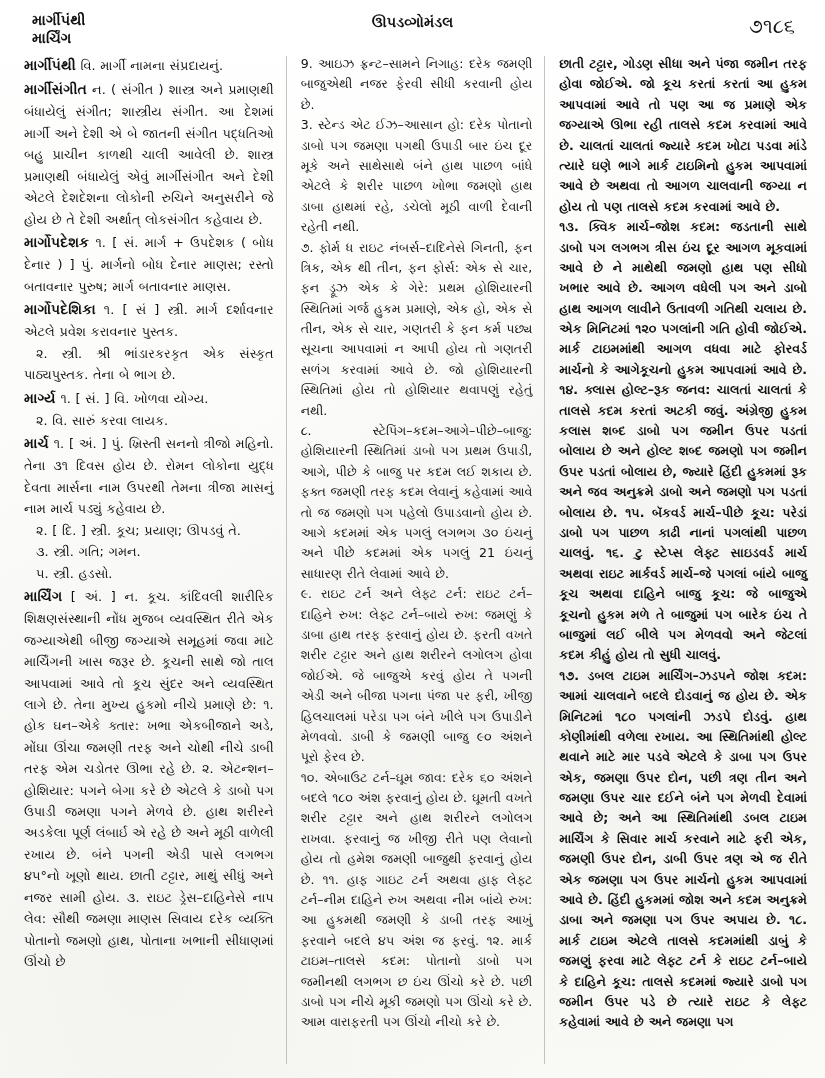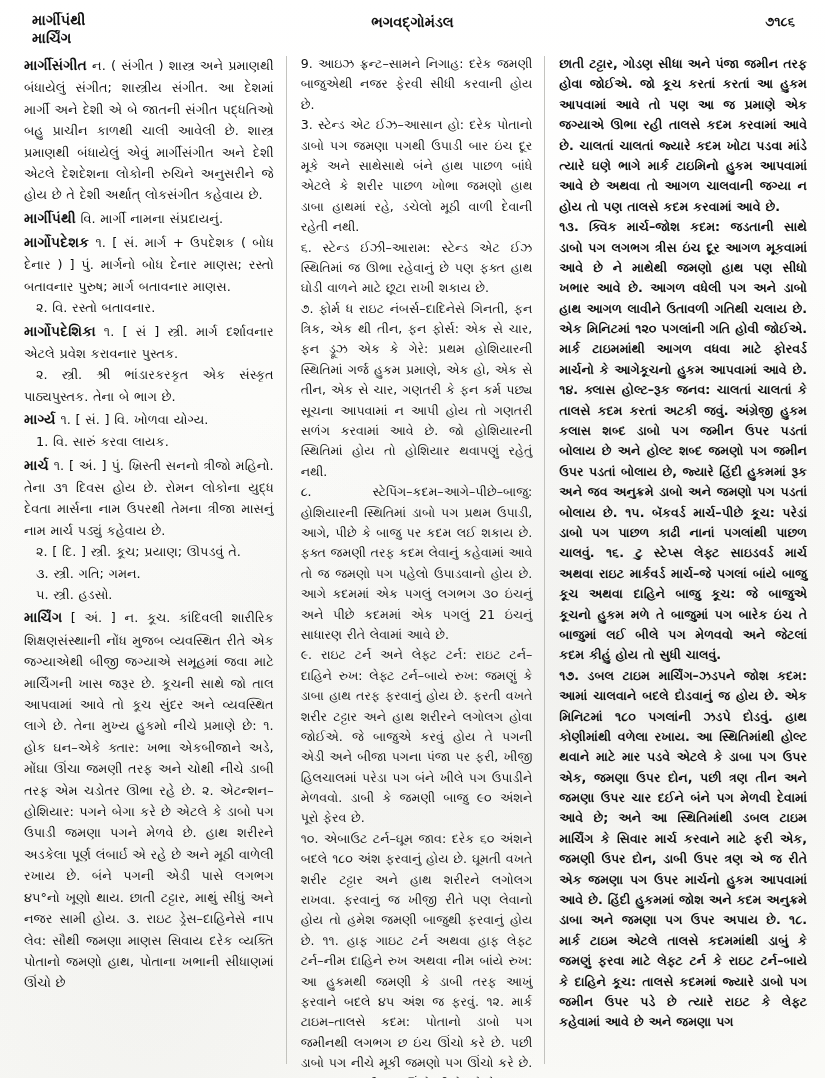--- a/index.html
+++ b/index.html
@@ -55,22 +55,22 @@
     right: 0;
     top: 2px;
     text-align: center;
     font-weight: bold;
     font-size: 14.5px;
   }
   .rh-right {
     position: absolute;
     right: 4px;
     top: 2px;
-    font-weight: bold;
-    font-size: 13px;
+    font-weight: normal;
+    font-size: 20px;
   }
 
   
   .columns {
     position: absolute;
     top: 54px;
     left: 24px;
     right: 18px;
     bottom: 10px;
     display: flex;
@@ -120,53 +120,52 @@
 
 <div class="paper"></div>
 
 <div class="page">
 
   <div class="runhead">
     <div class="rh-left">
       <div>માર્ગીપંથી</div>
       <div class="l2">માર્ચિંગ</div>
     </div>
-    <div class="rh-center">ભગવદ્ગોમંડલ</div>
+    <div class="rh-center">ઊપડવ્ગોમંડલ</div>
     <div class="rh-right">૭૧૮૬</div>
   </div>
 
   <div class="columns">
 
     <div class="col col-1">
       <div class="flow">
 
         <div class="entry">
+          <span class="hw">માર્ગીપંથી</span><span> વિ. માર્ગી નામના સંપ્રદાયનું.</span>
+        </div>
+
+        <div class="entry">
           <span class="hw">માર્ગીસંગીત</span><span> ન. ( સંગીત ) શાસ્ત્ર અને પ્રમાણથી બંધાયેલું સંગીત; શાસ્ત્રીય સંગીત. આ દેશમાં માર્ગી અને દેશી એ બે જાતની સંગીત પદ્ધતિઓ બહુ પ્રાચીન કાળથી ચાલી આવેલી છે. શાસ્ત્ર પ્રમાણથી બંધાયેલું એવું માર્ગીસંગીત અને દેશી એટલે દેશદેશના લોકોની રુચિને અનુસરીને જે હોય છે તે દેશી અર્થાત્ લોકસંગીત કહેવાય છે.</span>
-        </div>
-
-        <div class="entry">
-          <span class="hw">માર્ગીપંથી</span><span> વિ. માર્ગી નામના સંપ્રદાયનું.</span>
         </div>
 
         <div class="entry">
           <span class="hw">માર્ગોપદેશક</span>
           <span>૧. [ સં. માર્ગ + ઉપદેશક ( બોધ દેનાર ) ] પું. માર્ગનો બોધ દેનાર માણસ; રસ્તો બતાવનાર પુરુષ; માર્ગ બતાવનાર માણસ.</span>
-          <span class="sense">૨. વિ. રસ્તો બતાવનાર.</span>
         </div>
 
         <div class="entry">
           <span class="hw">માર્ગોપદેશિકા</span>
           <span>૧. [ સં ] સ્ત્રી. માર્ગ દર્શાવનાર એટલે પ્રવેશ કરાવનાર પુસ્તક.</span>
           <span class="sense">૨. સ્ત્રી. શ્રી ભાંડારકરકૃત એક સંસ્કૃત પાઠ્યપુસ્તક. તેના બે ભાગ છે.</span>
         </div>
 
         <div class="entry">
           <span class="hw">માર્ગ્ય</span>
           <span>૧. [ સં. ] વિ. ખોળવા યોગ્ય.</span>
-          <span class="sense">1. વિ. સારું કરવા લાયક.</span>
+          <span class="sense">૨. વિ. સારું કરવા લાયક.</span>
         </div>
 
         <div class="entry">
           <span class="hw">માર્ચ</span>
           <span>૧. [ અં. ] પું. ખ્રિસ્તી સનનો ત્રીજો મહિનો. તેના ૩૧ દિવસ હોય છે. રોમન લોકોના યુદ્ધ દેવતા માર્સના નામ ઉપરથી તેમના ત્રીજા માસનું નામ માર્ચ પડ્યું કહેવાય છે.</span>
           <span class="sense">૨. [ દિ. ] સ્ત્રી. કૂચ; પ્રયાણ; ઊપડવું તે.</span>
           <span class="sense">૩. સ્ત્રી. ગતિ; ગમન.</span>
           <span class="sense">૫. સ્ત્રી. હડસો.</span>
         </div>
 
@@ -176,21 +175,20 @@
 
       </div>
     </div>
 
     <div class="rule"></div>
 
     <div class="col col-2">
       <div class="flow">
         <span class="para">9. આઇઝ ફ્રન્ટ–સામને નિગાહ: દરેક જમણી બાજુએથી નજર ફેરવી સીધી કરવાની હોય છે.</span>
         <span class="para">3. સ્ટેન્ડ એટ ઈઝ–આસાન હો: દરેક પોતાનો ડાબો પગ જમણા પગથી ઉપાડી બાર ઇંચ દૂર મૂકે અને સાથેસાથે બંને હાથ પાછળ બાંધે એટલે કે શરીર પાછળ ખોભા જમણો હાથ ડાબા હાથમાં રહે, ડચેલો મૂઠી વાળી દેવાની રહેતી નથી.</span>
-        <span class="para">૬. સ્ટેન્ડ ઈઝી–આરામ: સ્ટેન્ડ એટ ઈઝ સ્થિતિમાં જ ઊભા રહેવાનું છે પણ ફક્ત હાથ ઘોડી વાળને માટે છૂટા રાખી શકાય છે.</span>
         <span class="para">૭. ફોર્મ ધ રાઇટ નંબર્સ–દાદિનેસે ગિનતી, ફન ત્રિક, એક થી તીન, ફન ફોર્સ: એક સે ચાર, ફન ડ્રૂઝ એક કે ગેરે: પ્રથમ હોશિયારની સ્થિતિમાં ગર્જ હુકમ પ્રમાણે, એક હો, એક સે તીન, એક સે ચાર, ગણતરી કે ફન કર્મ પછ્ય સૂચના આપવામાં ન આપી હોય તો ગણતરી સળંગ કરવામાં આવે છે. જો હોશિયારની સ્થિતિમાં હોય તો હોશિયાર થવાપણું રહેતું નથી.</span>
         <span class="para">૮. સ્ટેપિંગ–કદમ–આગે–પીછે–બાજુ: હોશિયારની સ્થિતિમાં ડાબો પગ પ્રથમ ઉપાડી, આગે, પીછે કે બાજુ પર કદમ લઈ શકાય છે. ફક્ત જમણી તરફ કદમ લેવાનું કહેવામાં આવે તો જ જમણો પગ પહેલો ઉપાડવાનો હોય છે. આગે કદમમાં એક પગલું લગભગ ૩૦ ઇંચનું અને પીછે કદમમાં એક પગલું 21 ઇંચનું સાધારણ રીતે લેવામાં આવે છે.</span>
         <span class="para">૯. રાઇટ ટર્ન અને લેફ્ટ ટર્ન: રાઇટ ટર્ન–દાહિને રુખ: લેફ્ટ ટર્ન–બાયે રુખ: જમણું કે ડાબા હાથ તરફ ફરવાનું હોય છે. ફરતી વખતે શરીર ટટ્ટાર અને હાથ શરીરને લગોલગ હોવા જોઈએ. જે બાજુએ કરવું હોય તે પગની એડી અને બીજા પગના પંજા પર ફરી, ખીજી હિલચાલમાં પરેડા પગ બંને ખીલે પગ ઉપાડીને મેળવવો. ડાબી કે જમણી બાજુ ૯૦ અંશને પૂરો ફેરવ છે.</span>
         <span class="para">૧૦. એબાઉટ ટર્ન–ઘૂમ જાવ: દરેક ૬૦ અંશને બદલે ૧૮૦ અંશ ફરવાનું હોય છે. ઘૂમતી વખતે શરીર ટટ્ટાર અને હાથ શરીરને લગોલગ રાખવા. ફરવાનું જ ખીજી રીતે પણ લેવાનો હોય તો હમેશ જમણી બાજુથી ફરવાનું હોય છે. ૧૧. હાફ ગાઇટ ટર્ન અથવા હાફ લેફ્ટ ટર્ન–નીમ દાહિને રુખ અથવા નીમ બાંયે રુખ: આ હુકમથી જમણી કે ડાબી તરફ આખું ફરવાને બદલે ૪૫ અંશ જ ફરવું. ૧૨. માર્ક ટાઇમ–તાલસે કદમ: પોતાનો ડાબો પગ જમીનથી લગભગ છ ઇંચ ઊંચો કરે છે. પછી ડાબો પગ નીચે મૂકી જમણો પગ ઊંચો કરે છે. આમ વારાફરતી પગ ઊંચો નીચો કરે છે.</span>
       </div>
     </div>
 
     <div class="rule"></div>
 
     <div class="col col-3">

